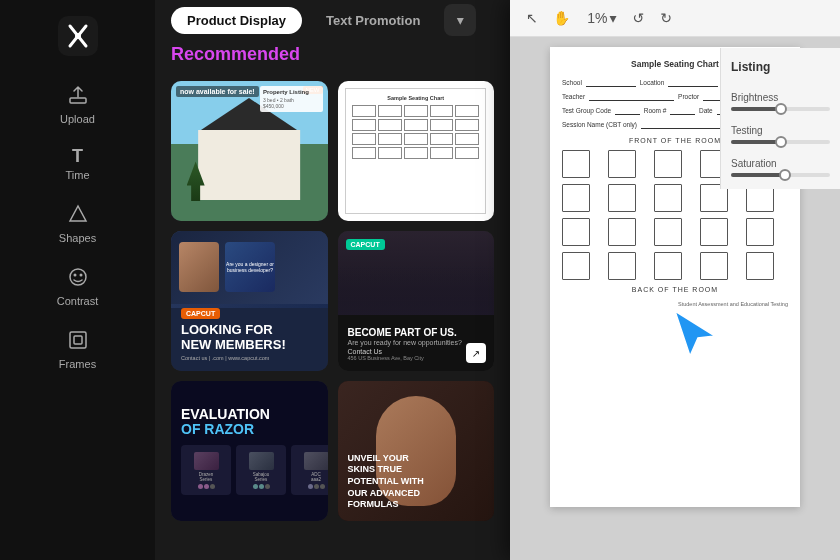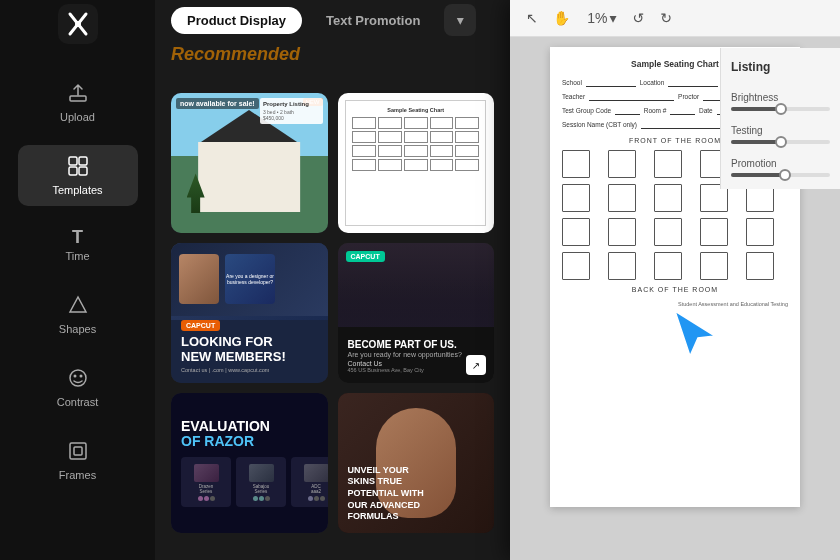--- a/index.html
+++ b/index.html
@@ -12,22 +12,22 @@
       display: flex;
     }
 
     
     .sidebar {
       width: 155px;
       background: #111111;
       display: flex;
       flex-direction: column;
       align-items: center;
-      padding: 4px 0;
-      gap: 12px;
+      padding: 16px 0;
+      gap: 2px;
       flex-shrink: 0;
     }
 
     .sidebar-item {
       width: 120px;
       display: flex;
       flex-direction: column;
       align-items: center;
       gap: 4px;
       padding: 10px 8px;
@@ -132,23 +132,22 @@
     .content-area {
       flex: 1;
       padding: 0 16px;
       overflow-y: auto;
       overflow-x: hidden;
     }
 
     .section-title {
       font-size: 18px;
       font-weight: 700;
-      color: #a16207;
-      margin-bottom: 28px;
-      font-style: italic;
+      color: #d946ef;
+      margin-bottom: 16px;
     }
 
     .templates-grid {
       display: grid;
       grid-template-columns: repeat(2, 1fr);
       gap: 10px;
     }
 
     .template-card {
       border-radius: 10px;
@@ -579,31 +578,20 @@
   <div class="sidebar-item">
     <span class="sidebar-icon">
       <svg width="22" height="22" viewBox="0 0 22 22" fill="none">
         <rect x="3" y="14" width="16" height="5" rx="1" stroke="#aaa" stroke-width="1.5" fill="none"></rect>
         <path d="M11 3 L11 13 M7 7 L11 3 L15 7" stroke="#aaa" stroke-width="1.5" stroke-linecap="round" stroke-linejoin="round"></path>
       </svg>
     </span>
     <span style="font-size:11px;color:#aaa;">Upload</span>
   </div>
 
-  <div class="sidebar-item active">
-    <span class="sidebar-icon">
-      <svg width="22" height="22" viewBox="0 0 22 22" fill="none">
-        <rect x="2" y="2" width="8" height="8" rx="1.5" stroke="white" stroke-width="1.5"></rect>
-        <rect x="12" y="2" width="8" height="8" rx="1.5" stroke="white" stroke-width="1.5"></rect>
-        <rect x="2" y="12" width="8" height="8" rx="1.5" stroke="white" stroke-width="1.5"></rect>
-        <rect x="12" y="12" width="8" height="8" rx="1.5" stroke="white" stroke-width="1.5"></rect>
-      </svg>
-    </span>
-    <span style="font-size:11px;color:white;">Templates</span>
-  </div>
 
   <div class="sidebar-item">
     <span class="sidebar-icon" style="color:#aaa;font-weight:bold;font-size:18px;">T</span>
     <span style="font-size:11px;color:#aaa;">Time</span>
   </div>
 
   <div class="sidebar-item">
     <span class="sidebar-icon">
       <svg width="22" height="22" viewBox="0 0 22 22" fill="none">
         <path d="M11 3 L19 18 L3 18 Z" stroke="#aaa" stroke-width="1.5" fill="none"></path>
@@ -901,20 +889,20 @@
 
     <div class="adjust-row">
       <span class="adjust-label">Testing</span>
       <div class="slider-track">
         <div class="slider-fill" style="width:50%;"></div>
         <div class="slider-thumb" style="left:50%;"></div>
       </div>
     </div>
 
     <div class="adjust-row">
-      <span class="adjust-label">Promotion</span>
+      <span class="adjust-label">Saturation</span>
       <div class="slider-track">
         <div class="slider-fill" style="width:55%;"></div>
         <div class="slider-thumb" style="left:55%;"></div>
       </div>
     </div>
   </div>
 </div>
 
 </body></html>

